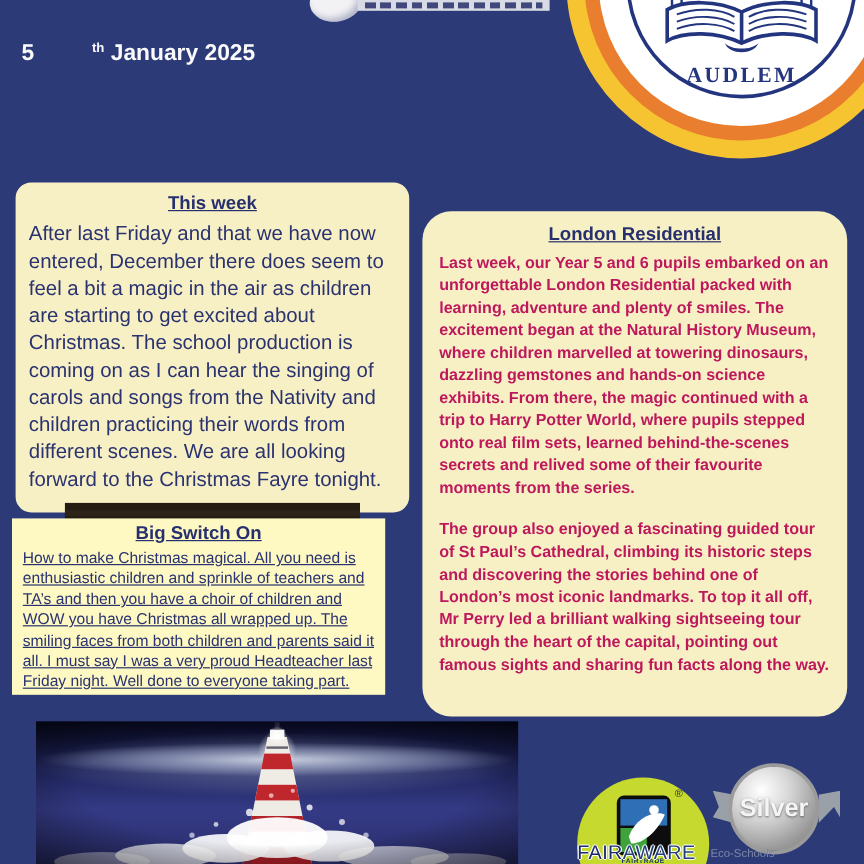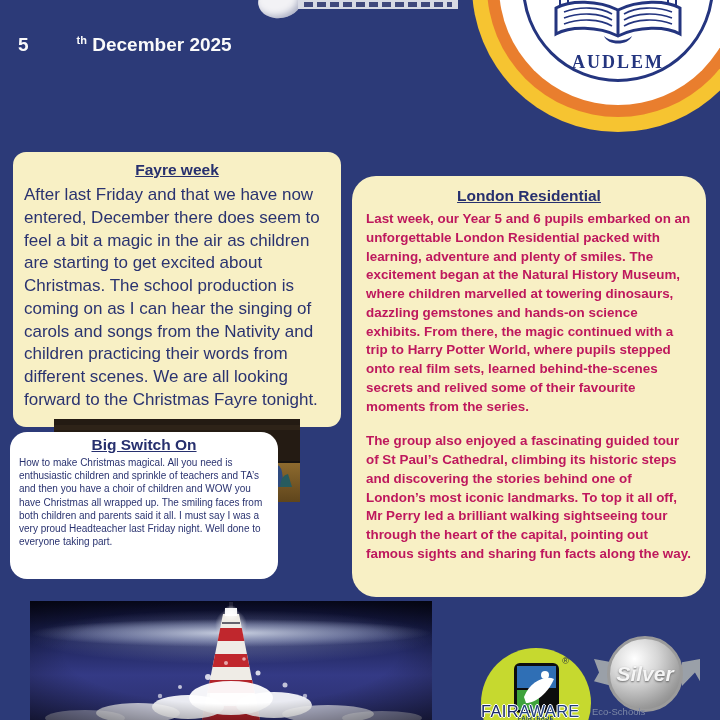--- a/index.html
+++ b/index.html
@@ -30,24 +30,24 @@
   
   .card h2{font-size:15.5px;font-weight:bold;text-decoration:underline;text-align:center;
         color:#27306e;margin:0 0 5px 0;}
   .card p{margin:0;}
 
   .this-week{position:absolute;left:13px;top:152px;width:328px;height:275px;box-sizing:border-box;
         background:#f8f0c5;border-radius:13px;padding:9px 11px;}
   .this-week p{font-size:17px;line-height:1.34;color:#2a3370;}
   .nativity{display:block;margin:7px auto 0;}
 
-  .big-switch{position:absolute;left:10px;top:432px;width:268px;height:147px;box-sizing:border-box;
-        background:#ffffff;padding:4px 9px;border-radius:17px;}
+  .big-switch{position:absolute;left:10px;top:432px;width:311px;height:147px;box-sizing:border-box;
+        background:#fef9c3;padding:4px 9px;}
   .big-switch h2{margin-bottom:2px;}
-  .big-switch p{font-size:10px;line-height:1.32;color:#2a3370;}
+  .big-switch p{font-size:13px;line-height:1.32;color:#2a3370;text-decoration:underline;}
 
   .london{position:absolute;left:352px;top:176px;width:354px;height:421px;box-sizing:border-box;
         background:#f8f0c5;border-radius:24px;padding:11px 14px;}
   .london h2{}
   .london p{font-weight:bold;font-size:13.4px;line-height:1.4;color:#be185d;margin-bottom:16px;}
 
   
   .lighthouse{position:absolute;left:30px;top:601px;}
 
   .fairtrade{position:absolute;left:481px;top:648px;width:110px;}
@@ -66,21 +66,21 @@
   .fairaware .aware{color:#23407c;}
 
   .silver{position:absolute;left:592px;top:633px;width:110px;}
   .ribbon{position:absolute;top:26px;width:18px;height:27px;background:#9aa0a8;}
   .ribbon.left{left:2px;clip-path:polygon(0 0,100% 12%,100% 100%,0 82%,28% 50%);}
   .ribbon.right{right:2px;clip-path:polygon(0 12%,100% 0,100% 82%,72% 50%,0 100%);}
   .medal{position:absolute;left:15px;top:3px;width:76px;height:76px;border-radius:50%;
         border:3px solid #9b9b9b;box-sizing:border-box;
         background:radial-gradient(circle at 35% 28%,#ffffff 0%,#d6d6d6 35%,#9a9a9a 72%,#787878 100%);
         display:flex;align-items:center;justify-content:center;}
-  .medal span{font-style:italic;font-weight:bold;font-size:21px;color:#f5f5f5;
+  .medal span{font-weight:bold;font-size:21px;color:#f5f5f5;
         text-shadow:0 1px 2px rgba(60,60,60,.7);}
   .silver-caption{position:absolute;top:73px;width:110px;font-size:9.5px;
         color:#7d88a6;}
 </style>
 </head>
 <body>
 
 <div class="page">
 
   <div class="trust-circle"></div>
@@ -97,24 +97,24 @@
       <path d="M120 0 L120 16 M128 0 L128 16" stroke="#24357f" stroke-width="2" fill="none"></path>
       <path d="M70 12 C 50 2, 22 2, 8 10 L 8 36 C 22 28, 50 28, 70 38 C 90 28, 118 28, 132 36 L 132 10 C 118 2, 90 2, 70 12 Z" fill="#ffffff" stroke="#24357f" stroke-width="3"></path>
       <path d="M70 12 L70 38" stroke="#24357f" stroke-width="3"></path>
       <path d="M16 14 C 32 8, 52 9, 64 16 M16 20 C 32 14, 52 15, 64 22 M16 26 C 32 20, 52 21, 64 28" stroke="#24357f" stroke-width="1.6" fill="none"></path>
       <path d="M124 14 C 108 8, 88 9, 76 16 M124 20 C 108 14, 88 15, 76 22 M124 26 C 108 20, 88 21, 76 28" stroke="#24357f" stroke-width="1.6" fill="none"></path>
       <path d="M56 38 C 62 44, 78 44, 84 38 C 80 48, 60 48, 56 38 Z" fill="#24357f"></path>
     </svg>
     <div class="school">AUDLEM</div>
   </div>
 
-  <div class="date"><span>5</span><sup>th</sup><span> December 2025</span></div>
+  <div class="date"><span>5</span><sup>th</sup><span> January 2025</span></div>
 
   <div class="card this-week">
-    <h2>Fayre week</h2>
+    <h2>This week</h2>
     <p>After last Friday and that we have now entered, December there does seem to feel a bit a magic in the air as children are starting to get excited about Christmas. The school production is coming on as I can hear the singing of carols and songs from the Nativity and children practicing their words from different scenes. We are all looking forward to the Christmas Fayre tonight.</p>
     <svg class="nativity" width="246" height="83" viewBox="0 0 246 83">
       <defs>
         <linearGradient id="floorG" x1="0" y1="0" x2="0" y2="1">
           <stop offset="0" stop-color="#8d6a2e"></stop>
             <stop offset="1" stop-color="#5f451c"></stop>
         </linearGradient>
       </defs>
       <rect width="246" height="83" fill="#171310"></rect>
       <rect width="246" height="42" fill="#241b13"></rect>

